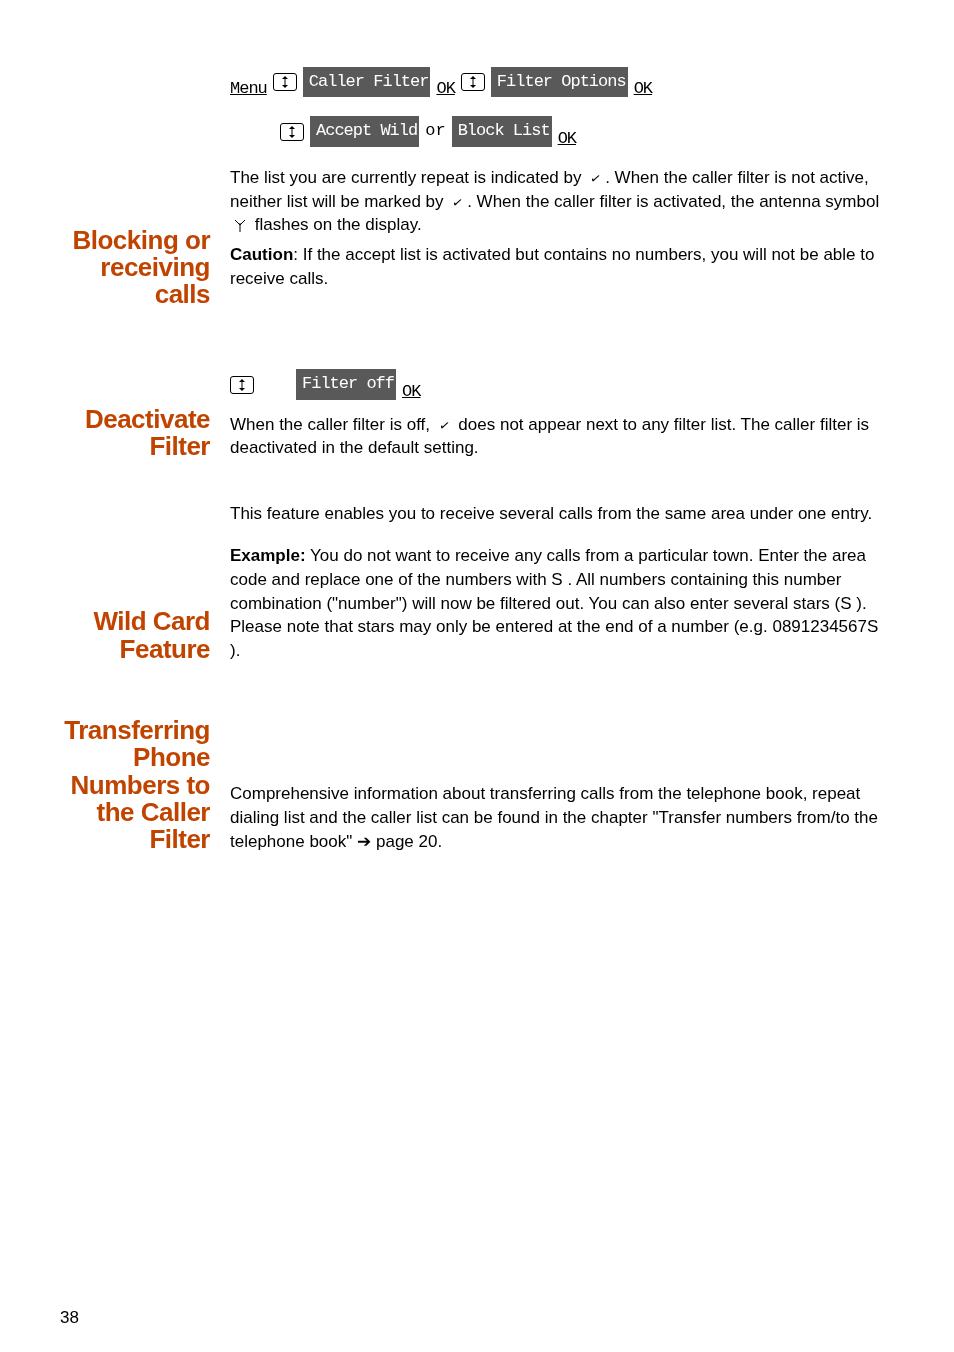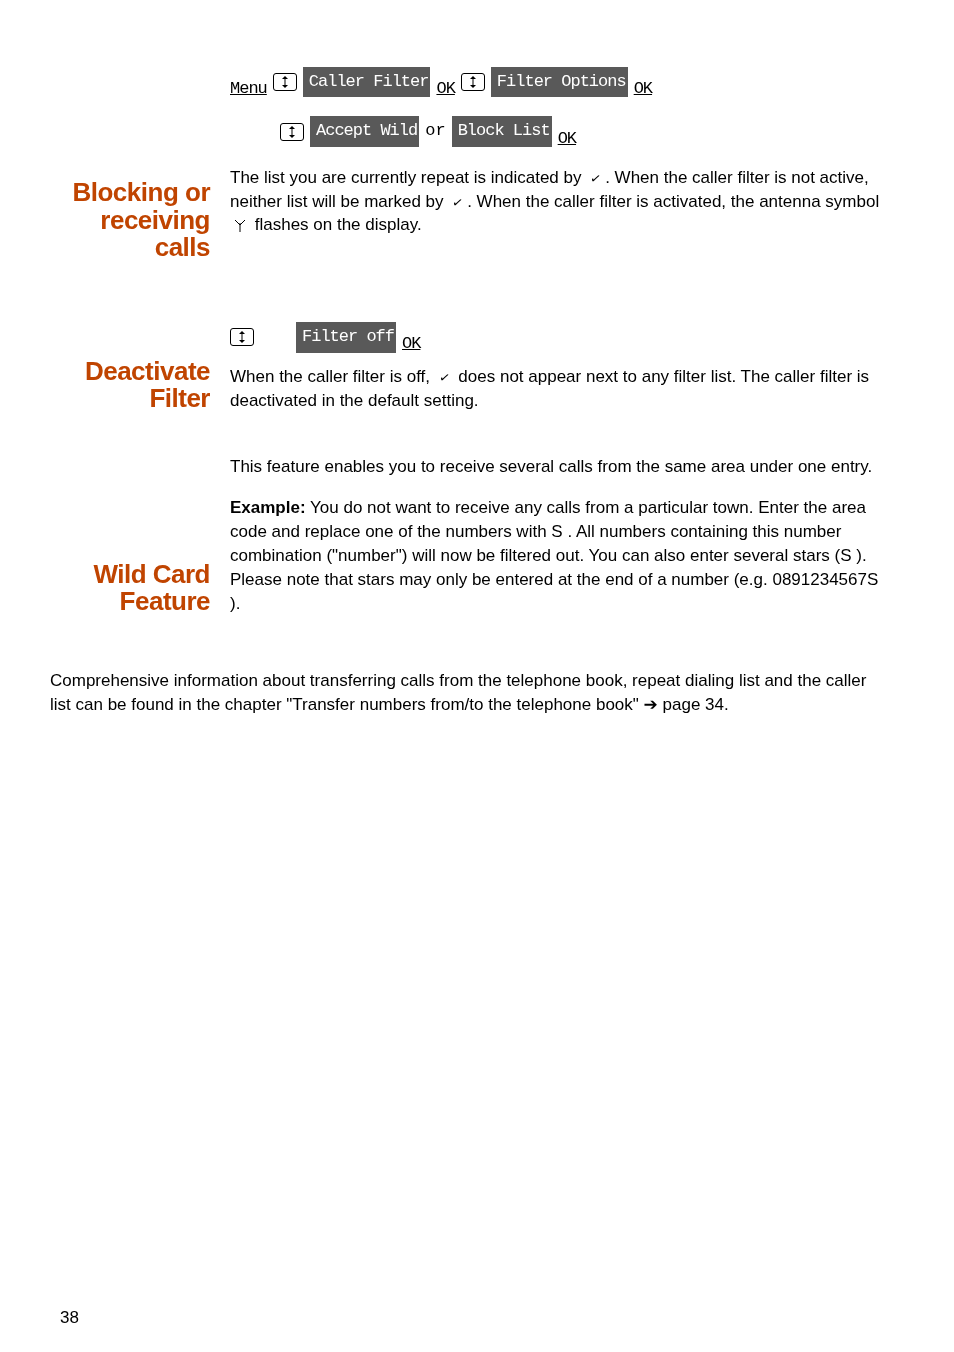--- a/index.html
+++ b/index.html
@@ -170,20 +170,23 @@
         <svg width="12" height="14" viewBox="0 0 12 14" style="vertical-align:middle">
           <line x1="6" y1="13" x2="6" y2="4" stroke="#000" stroke-width="1"></line>
           <line x1="1" y1="1" x2="6" y2="6" stroke="#000" stroke-width="1"></line>
           <line x1="11" y1="1" x2="6" y2="6" stroke="#000" stroke-width="1"></line>
         </svg>
       </span><span> flashes on the display.</span>
     </div>
 
     <div class="gap-small"></div>
 
+    <div class="body-text">
+      <span class="bold">Caution</span><span>: If the accept list is activated but contains no numbers, you will not be able to receive calls.</span>
+    </div>
 
     <div class="gap-med"></div>
 
 
   </div>
 </div>
 
 <div class="gap-big"></div>
 
 <div class="row">
@@ -216,18 +219,21 @@
     <div class="gap-med"></div>
     <div class="body-text">
       <span class="bold">Example:</span><span> You do not want to receive any calls from a particular town. Enter the area code and replace one of the numbers with </span><span>S</span><span> . All numbers containing this number combination ("number") will now be filtered out. You can also enter several stars (</span><span>S</span><span> ). Please note that stars may only be entered at the end of a number (e.g. 0891234567</span><span>S</span><span> ).</span>
     </div>
   </div>
 </div>
 
 <div class="gap-big"></div>
 
 <div class="row">
-  <div class="right-col">
-    <div class="body-text">Comprehensive information about transferring calls from the telephone book, repeat dialing list and the caller list can be found in the chapter "Transfer numbers from/to the telephone book" ➔ page 34.</div>
+  <div class="left-col">
+    <div class="side-heading">Transferring Phone Numbers to the Caller Filter</div>
+  </div>
+  <div class="right-col">
+    <div class="body-text">Comprehensive information about transferring calls from the telephone book, repeat dialing list and the caller list can be found in the chapter "Transfer numbers from/to the telephone book" ➔ page 20.</div>
   </div>
 </div>
 
 <div class="page-num">38</div>
 
 </body></html>

